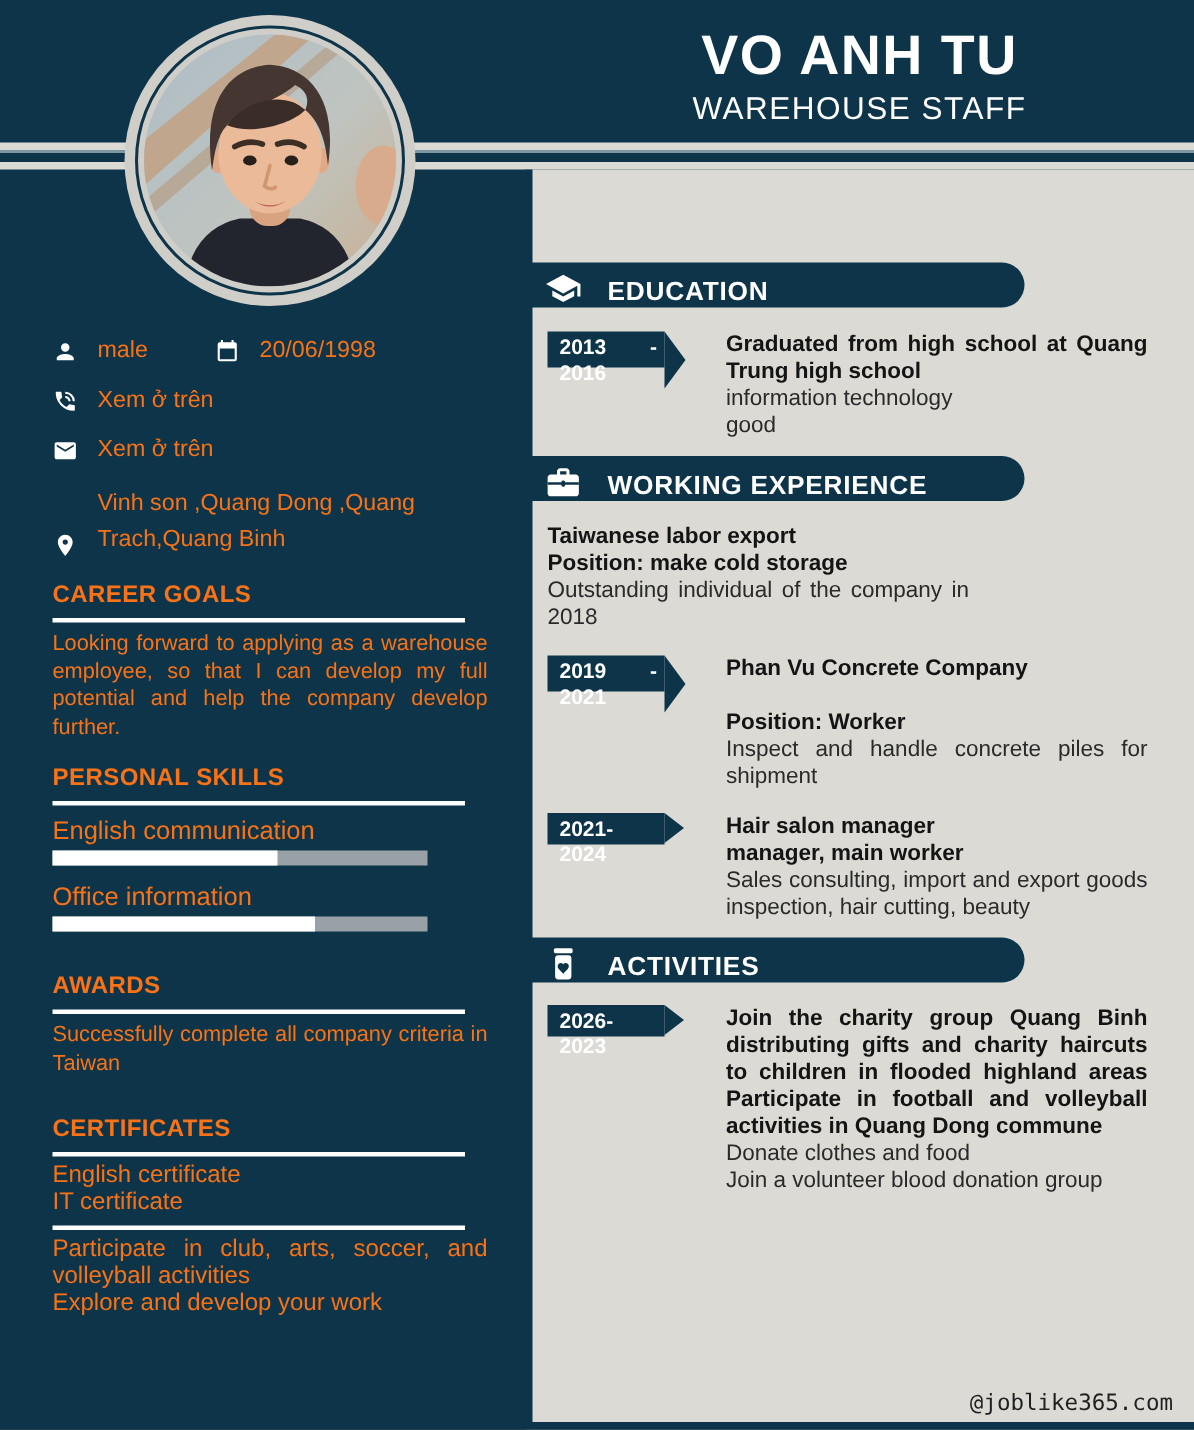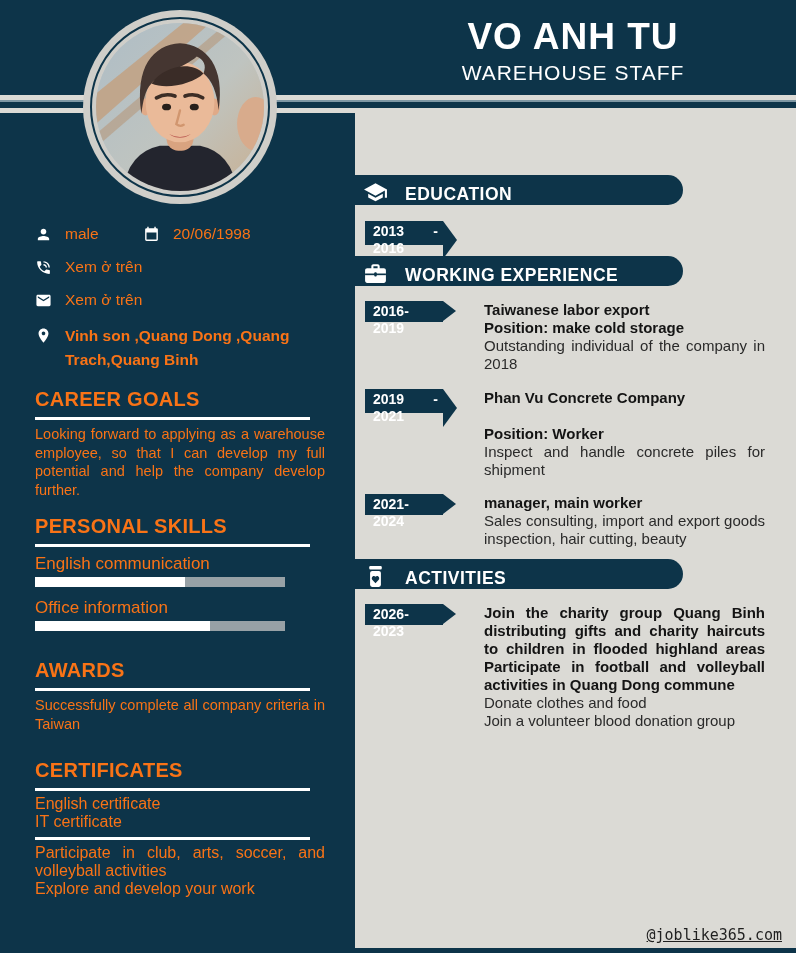--- a/index.html
+++ b/index.html
@@ -51,38 +51,38 @@
   .entry-body .reg{ font-weight:normal; }
   .spacer18{ height:18px; }
   .mt11{ margin-top:11px; }
   .mt15{ margin-top:15px; }
 
   
   .sidebar{ position:absolute; left:0; top:225px; width:350px; padding-left:35px; padding-right:25px; color:#f97316; z-index:2; }
   .crow{ display:flex; align-items:center; font-size:15.5px; margin-bottom:15px; }
   .crow .c-icon{ width:17px; height:17px; flex:none; margin-right:13px; }
   .crow .c-icon svg{ width:100%; height:100%; display:block; }
-  .crow.addr{ align-items:flex-start;font-weight:bold; }
+  .crow.addr{ align-items:flex-end; }
   .crow.addr .c-icon{ margin-top:3px; }
   .crow.addr .c-text{ line-height:24px; }
   .gender-label{ width:78px; }
 
-  .sec-h{ font-size:20px; font-weight:bold; letter-spacing:.3px; }
+  .sec-h{ font-size:16px; font-weight:bold; letter-spacing:.3px; }
   .rule{ width:275px; height:3px; background:#fff; margin-top:6px; }
   .sec-txt{ font-size:14.5px; line-height:18.5px; text-align:justify; width:290px; margin-top:5px; }
   .sec-lines{ font-size:16px; line-height:18px; width:290px; margin-top:4px; }
 
   .skill-name{ font-size:17px; margin-top:7px; }
   .skill-bar{ width:250px; height:10px; background:#97a1a6; margin-top:3px; }
   .skill-fill{ height:100%; background:#fff; }
 
   .mt16{ margin-top:16px; } .mt26{ margin-top:26px; } .mt28{ margin-top:28px; }
 
   .watermark{ position:absolute; right:14px; bottom:9px; z-index:4;
-              font-family:"DejaVu Sans Mono", monospace; font-size:15px; color:#1f1f1f;text-decoration:underline; }
+              font-family:"DejaVu Sans Mono", monospace; font-size:15px; color:#1f1f1f; }
 </style>
 </head>
 <body>
 
 <div class="page">
 
   <div class="top-band">
     <div class="steel-line"></div>
     <div class="navy-line"></div>
   </div>
@@ -222,40 +222,39 @@
       <div class="badge-col">
         <div class="badge two">
           <div class="row1">
             <span>2013</span>
             <span>-</span>
           </div>
           <div>2016</div>
           <span class="arrow"></span>
         </div>
       </div>
+      <div class="entry-body">
+        <div class="bold">Graduated from high school at Quang Trung high school</div>
+        <div class="reg">information technology</div>
+        <div class="reg">good</div>
+      </div>
     </div>
 
     <div class="banner mt11">
       <span class="b-icon">
         <svg viewBox="0 0 24 24">
             <path fill="#fff" d="M20 7h-4V5c0-1.1-.9-2-2-2h-4c-1.1 0-2 .9-2 2v2H4c-1.1 0-2 .9-2 2v10c0 1.1.9 2 2 2h16c1.1 0 2-.9 2-2V9c0-1.1-.9-2-2-2zm-10-2h4v2h-4V5z"></path>
             <rect x="2" y="12" width="20" height="1.6" fill="#0d3449"></rect>
             <rect x="10.8" y="10.8" width="2.4" height="4" rx="1" fill="#0d3449"></rect>
           </svg>
       </span>
       <span class="b-label">WORKING EXPERIENCE</span>
     </div>
 
     <div class="entry mt15">
-      <div class="badge-col">
-        <div class="badge single">
-          <span>2016-2019</span>
-          <span class="arrow"></span>
-        </div>
-      </div>
       <div class="entry-body">
         <div class="bold">Taiwanese labor export</div>
         <div class="bold">Position: make cold storage</div>
         <div class="reg" style="text-align:justify">Outstanding individual of the company in 2018</div>
       </div>
     </div>
 
     <div class="entry">
       <div class="badge-col">
         <div class="badge two">
@@ -276,20 +275,21 @@
     </div>
 
     <div class="entry mt15">
       <div class="badge-col">
         <div class="badge single">
           <span>2021-2024</span>
           <span class="arrow"></span>
         </div>
       </div>
       <div class="entry-body">
+        <div class="bold">Hair salon manager</div>
         <div class="bold">manager, main worker</div>
         <div class="reg" style="text-align:justify">Sales consulting, import and export goods inspection, hair cutting, beauty</div>
       </div>
     </div>
 
     <div class="banner mt11">
       <span class="b-icon">
         <svg viewBox="0 0 24 24">
             <rect x="6" y="2" width="12" height="3.2" rx="1" fill="#fff"></rect>
             <rect x="6.8" y="6.6" width="10.4" height="15.4" rx="2" fill="#fff"></rect>

